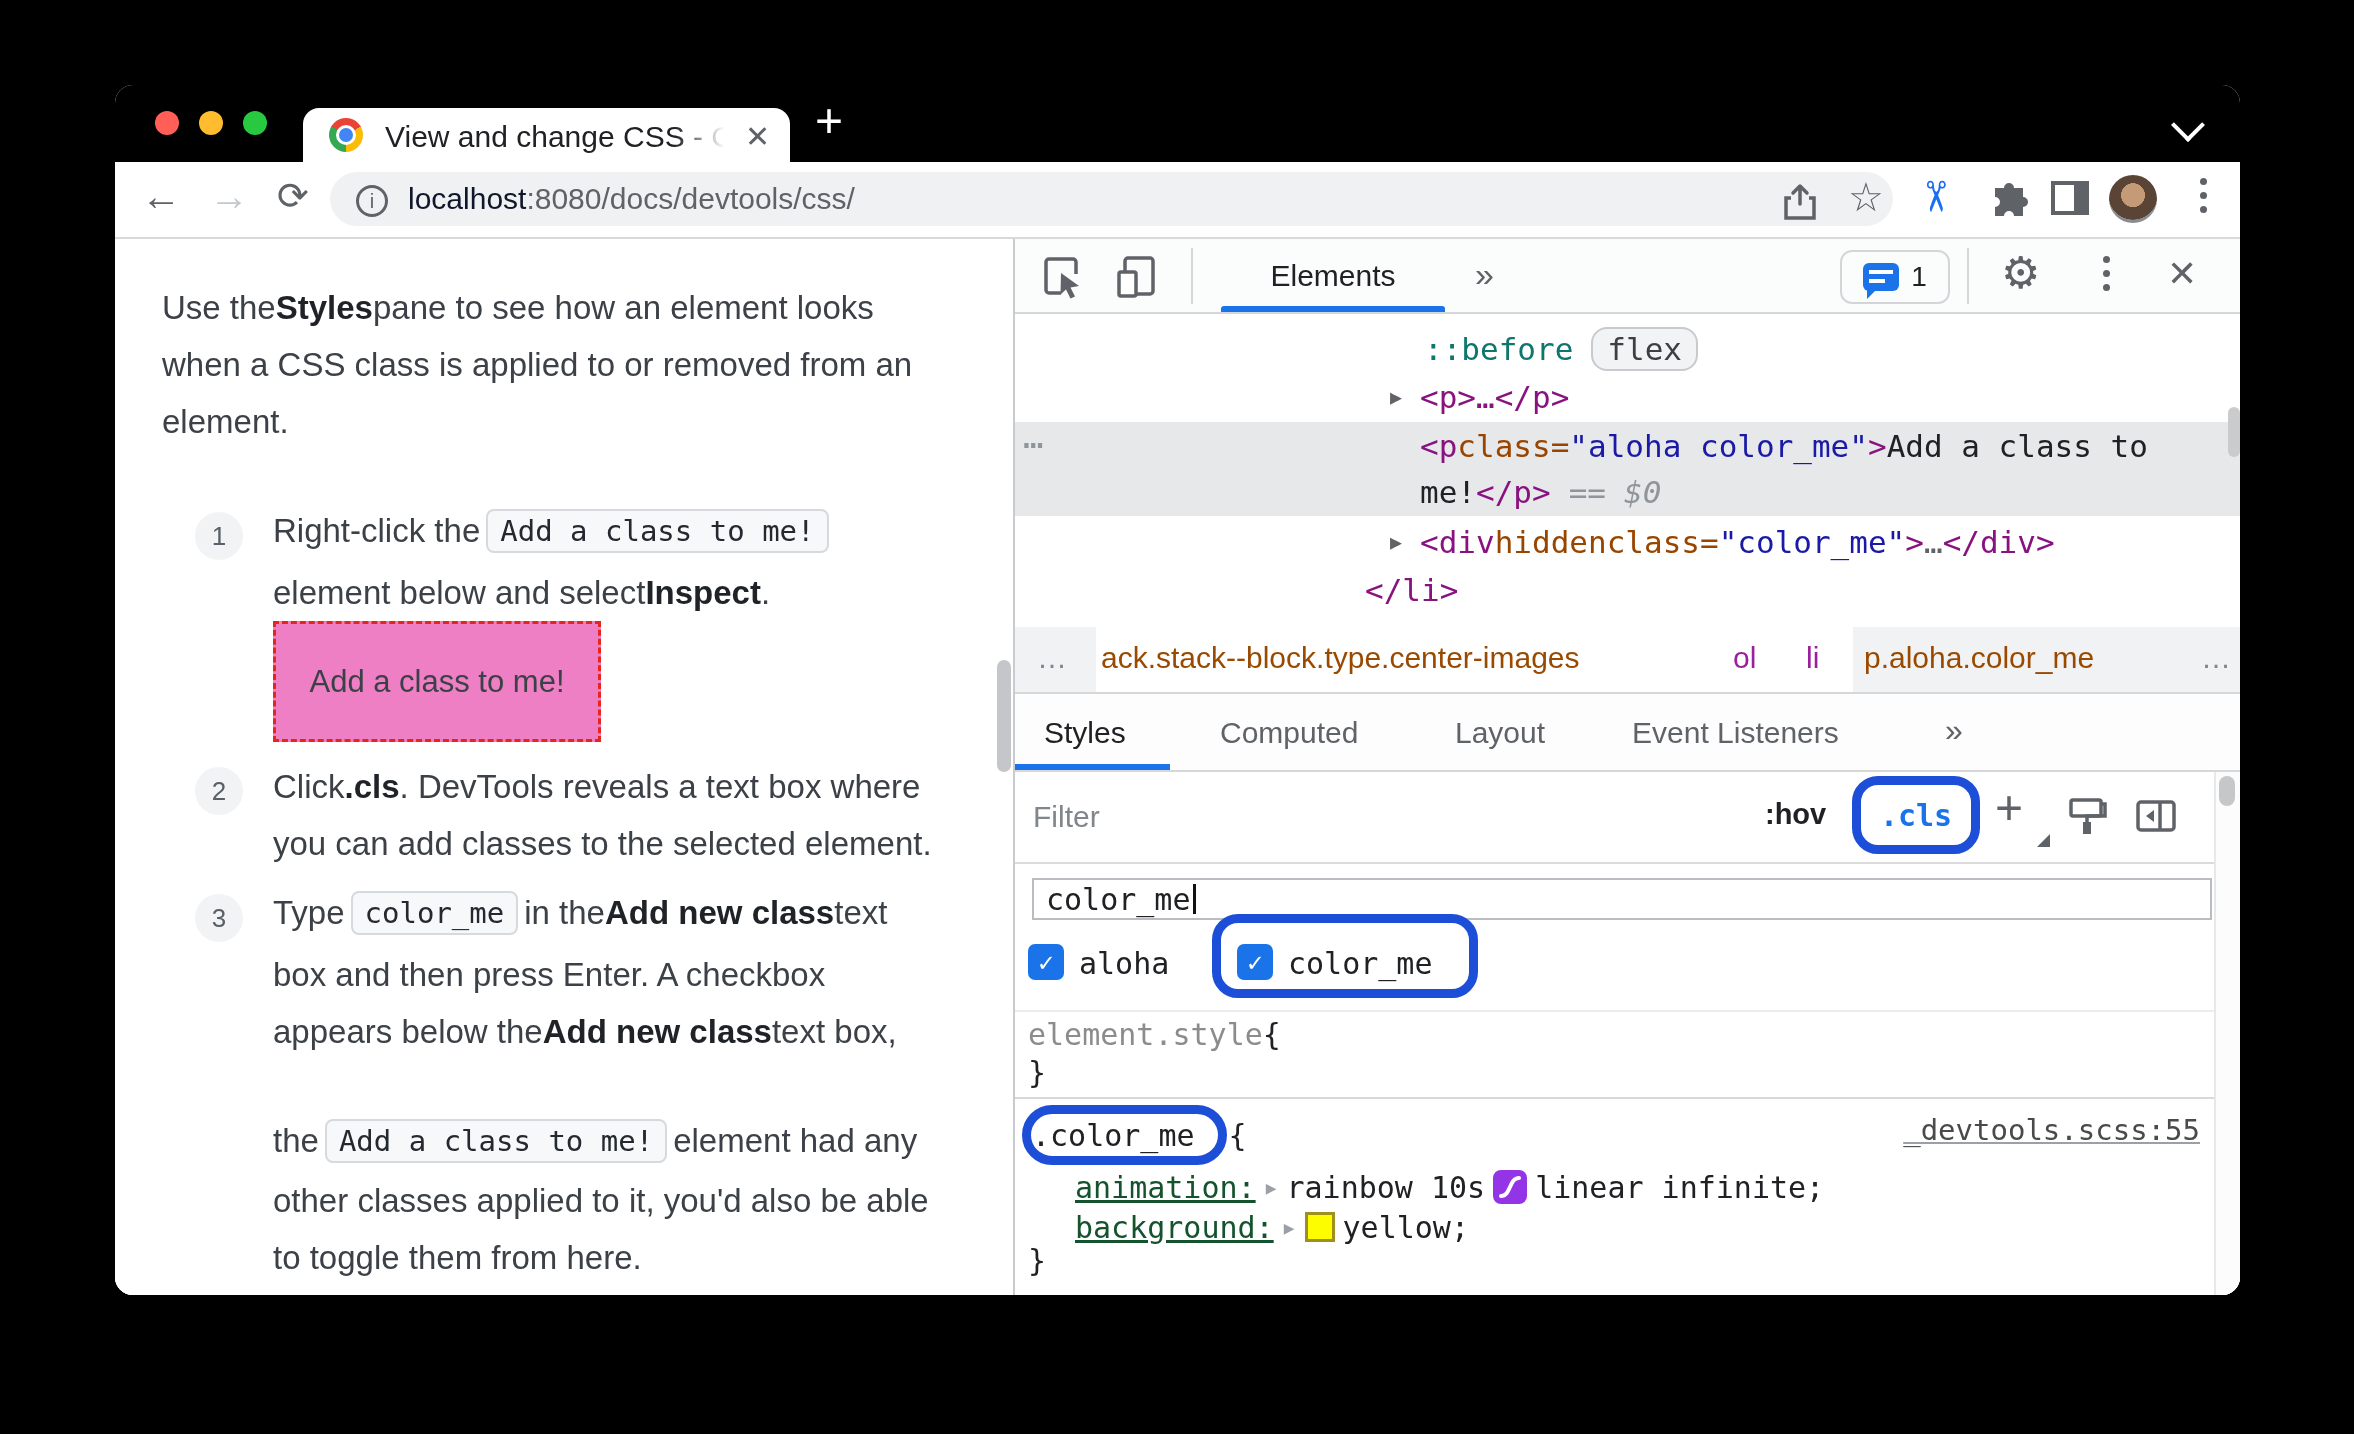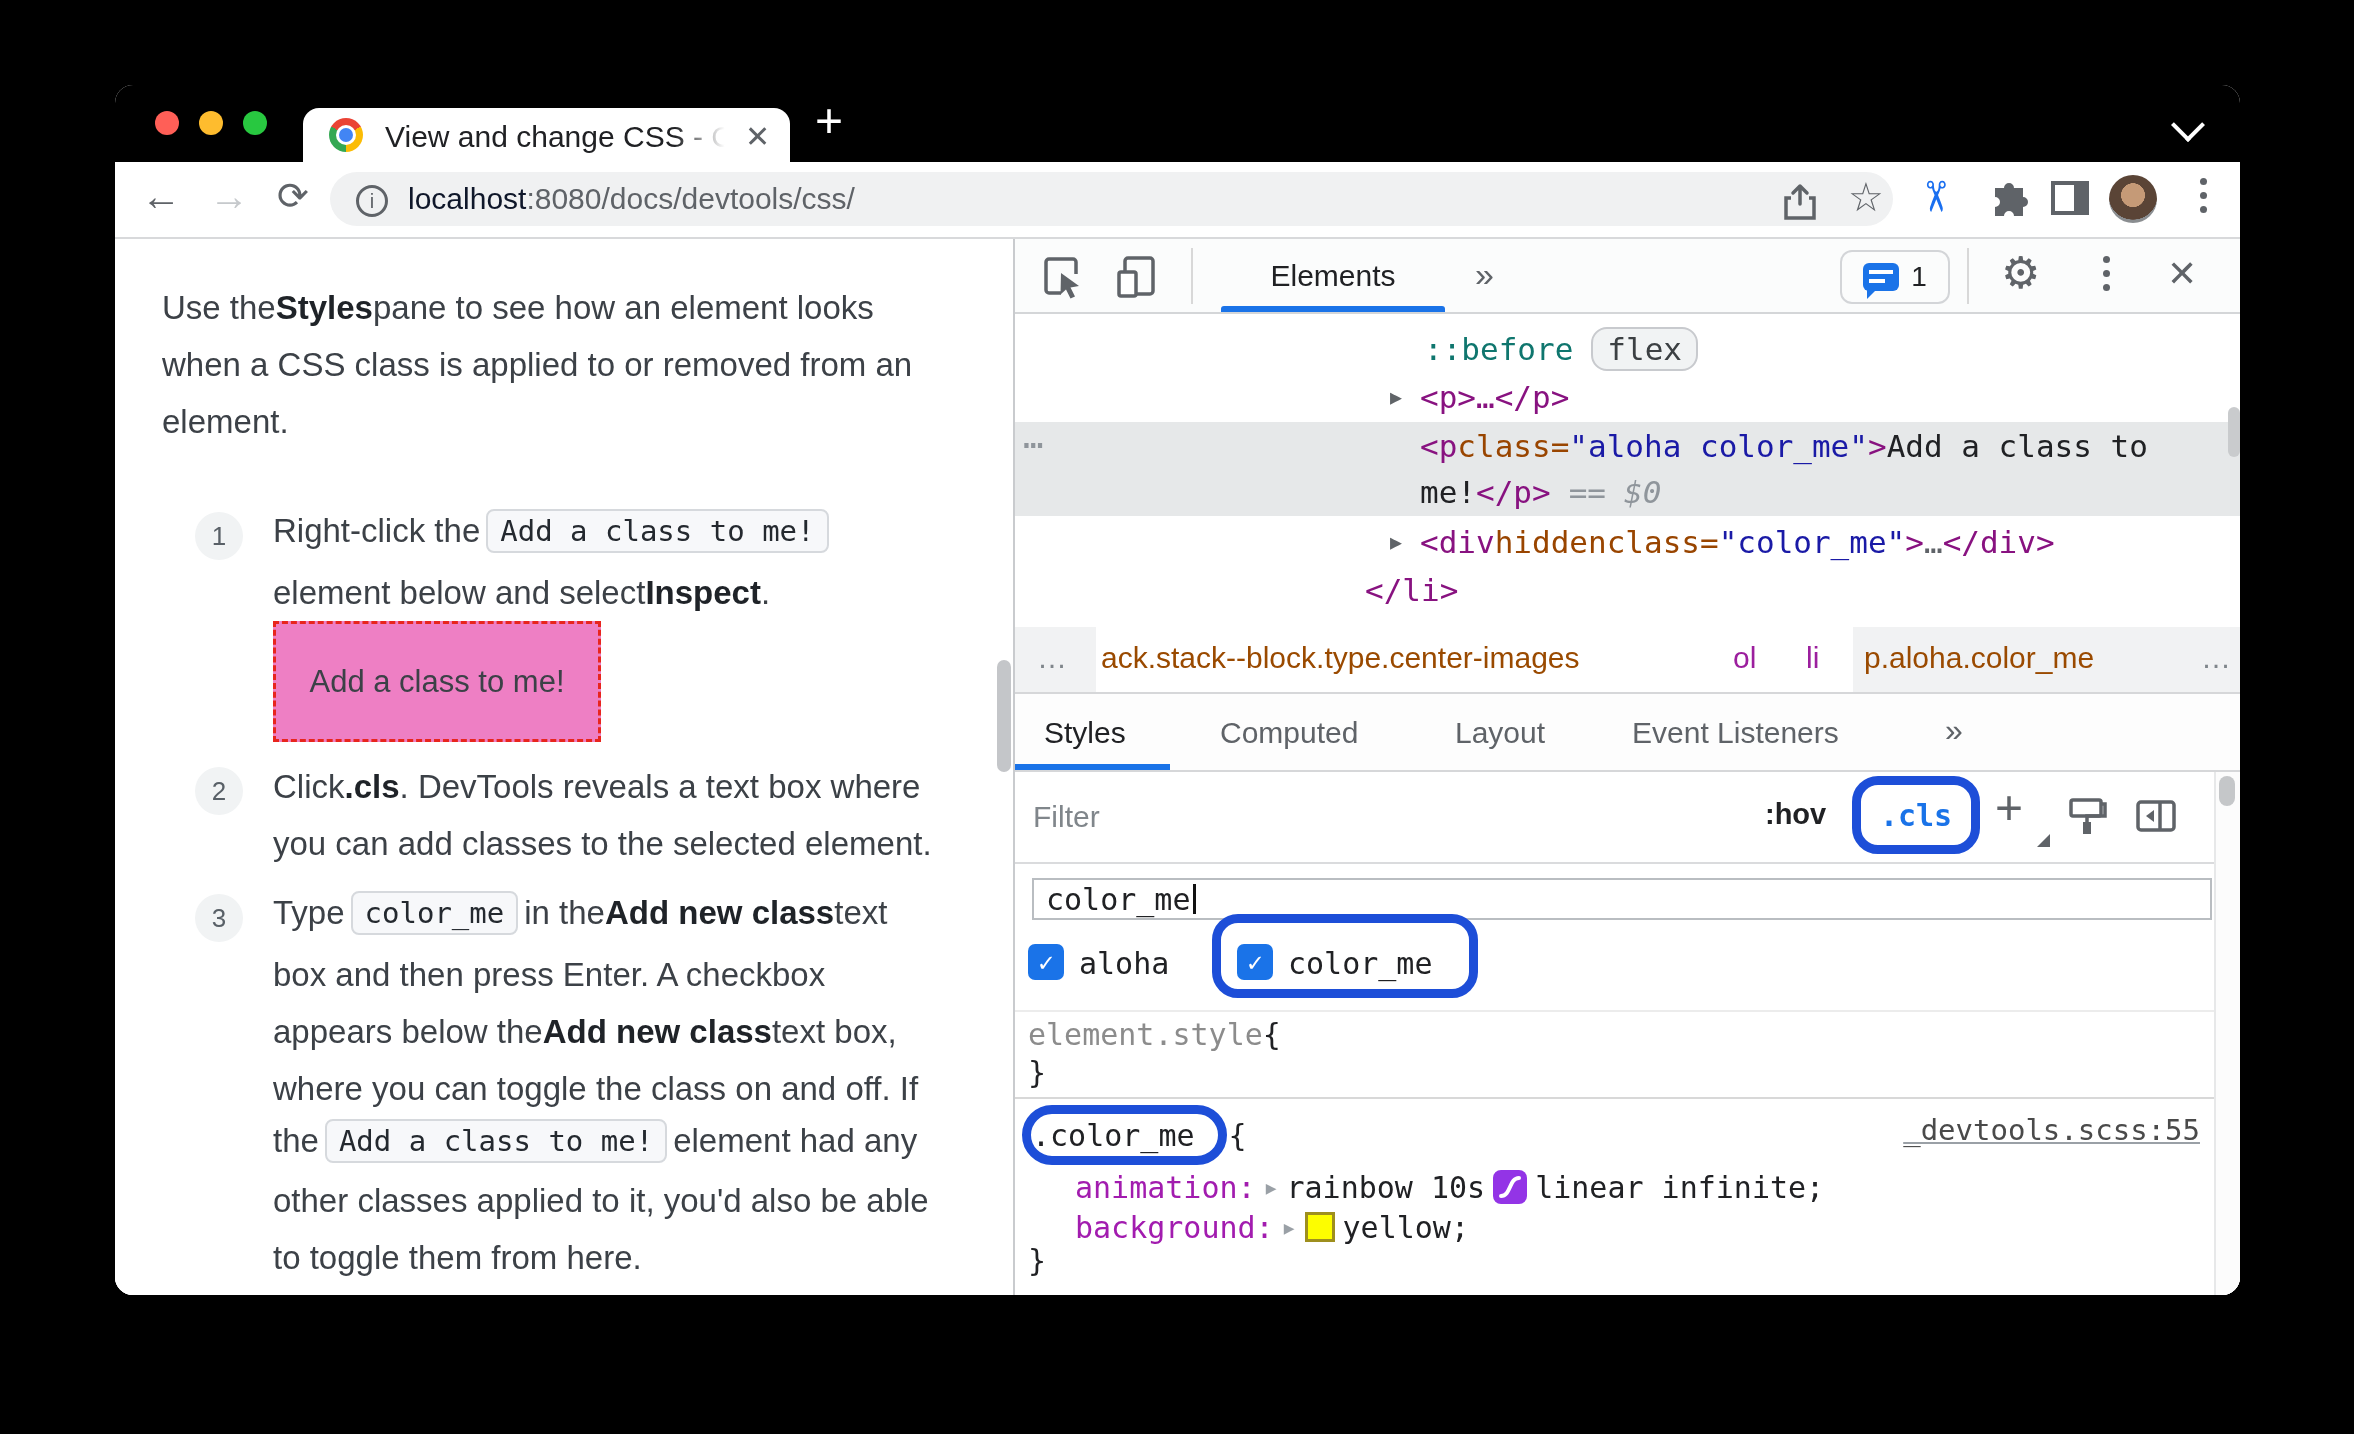--- a/index.html
+++ b/index.html
@@ -111,21 +111,21 @@
        font-family:"DejaVu Sans Mono", monospace;font-size:30px;color:#202124;}
   #class-inputbox{position:absolute;left:17px;top:14px;width:1180px;height:42px;border:2px solid #b9bdc1;
        box-sizing:border-box;background:#fff;display:flex;align-items:center;padding-left:12px;}
   .caret{width:3px;height:30px;background:#111;margin-left:2px;}
   .cbox{position:absolute;width:36px;height:36px;background:#1a73e8;border-radius:7px;
        color:#fff;font-size:26px;font-weight:700;display:flex;align-items:center;justify-content:center;}
   .cblabel{position:absolute;font-size:30px;color:#202124;}
   #cb-annot{position:absolute;left:197px;top:50px;width:266px;height:84px;}
   .styles-divider{position:absolute;left:0;width:1199px;height:2px;}
   .styleline{position:absolute;height:40px;display:flex;align-items:center;white-space:nowrap;}
-  .selgray{color:#8c8c8c;} .prop{color:#a21caf;} .vexp{font-size:18px;color:#9aa0a6;margin:0 10px;}
+  .selgray{color:#8c8c8c;} .prop{color:#14532d;text-decoration:underline;} .vexp{font-size:18px;color:#9aa0a6;margin:0 10px;}
   #rule-annot{position:absolute;left:7px;top:241px;width:205px;height:60px;border-radius:30px;}
   #source-link{position:absolute;right:14px;top:249px;font-size:29px;color:#4a4a4a;text-decoration:underline;
        text-decoration-color:#9aa0a6;}
   .bezier-ic{width:34px;height:34px;border-radius:8px;background:#9334e6;margin:0 8px;position:relative;}
   .swatch{width:30px;height:30px;background:#fdfd00;border:3px solid #9e8f1e;box-sizing:border-box;margin-right:8px;}
   #styles-track{position:absolute;left:1199px;top:533px;width:26px;height:525px;background:#fcfcfc;
        border-left:2px solid #e7e8e9;box-sizing:border-box;}
   #styles-thumb{position:absolute;left:1204px;top:537px;width:16px;height:30px;border-radius:8px;background:#c5c7c9;}
 
   svg{display:block;}
@@ -237,21 +237,20 @@
             <span> in the </span>
             <b>Add new class</b>
             <span> text</span>
           </div>
         <div class="docline" style="left:158px;top:712px;">box and then press Enter. A checkbox</div>
         <div class="docline" style="left:158px;top:769px;">
             <span>appears below the </span>
             <b>Add new class</b>
             <span> text box,</span>
           </div>
-        <div class="docline" style="left:158px;top:826px;">where you can toggle the class on and off. If</div>
         <div class="docline" style="left:158px;top:878px;">
             <span>the </span>
             <span class="codebox">Add a class to me!</span>
             <span> element had any</span>
           </div>
         <div class="docline" style="left:158px;top:938px;">other classes applied to it, you'd also be able</div>
         <div class="docline" style="left:158px;top:995px;">to toggle them from here.</div>
 
         <div id="doc-scroll"></div>
       </div>

